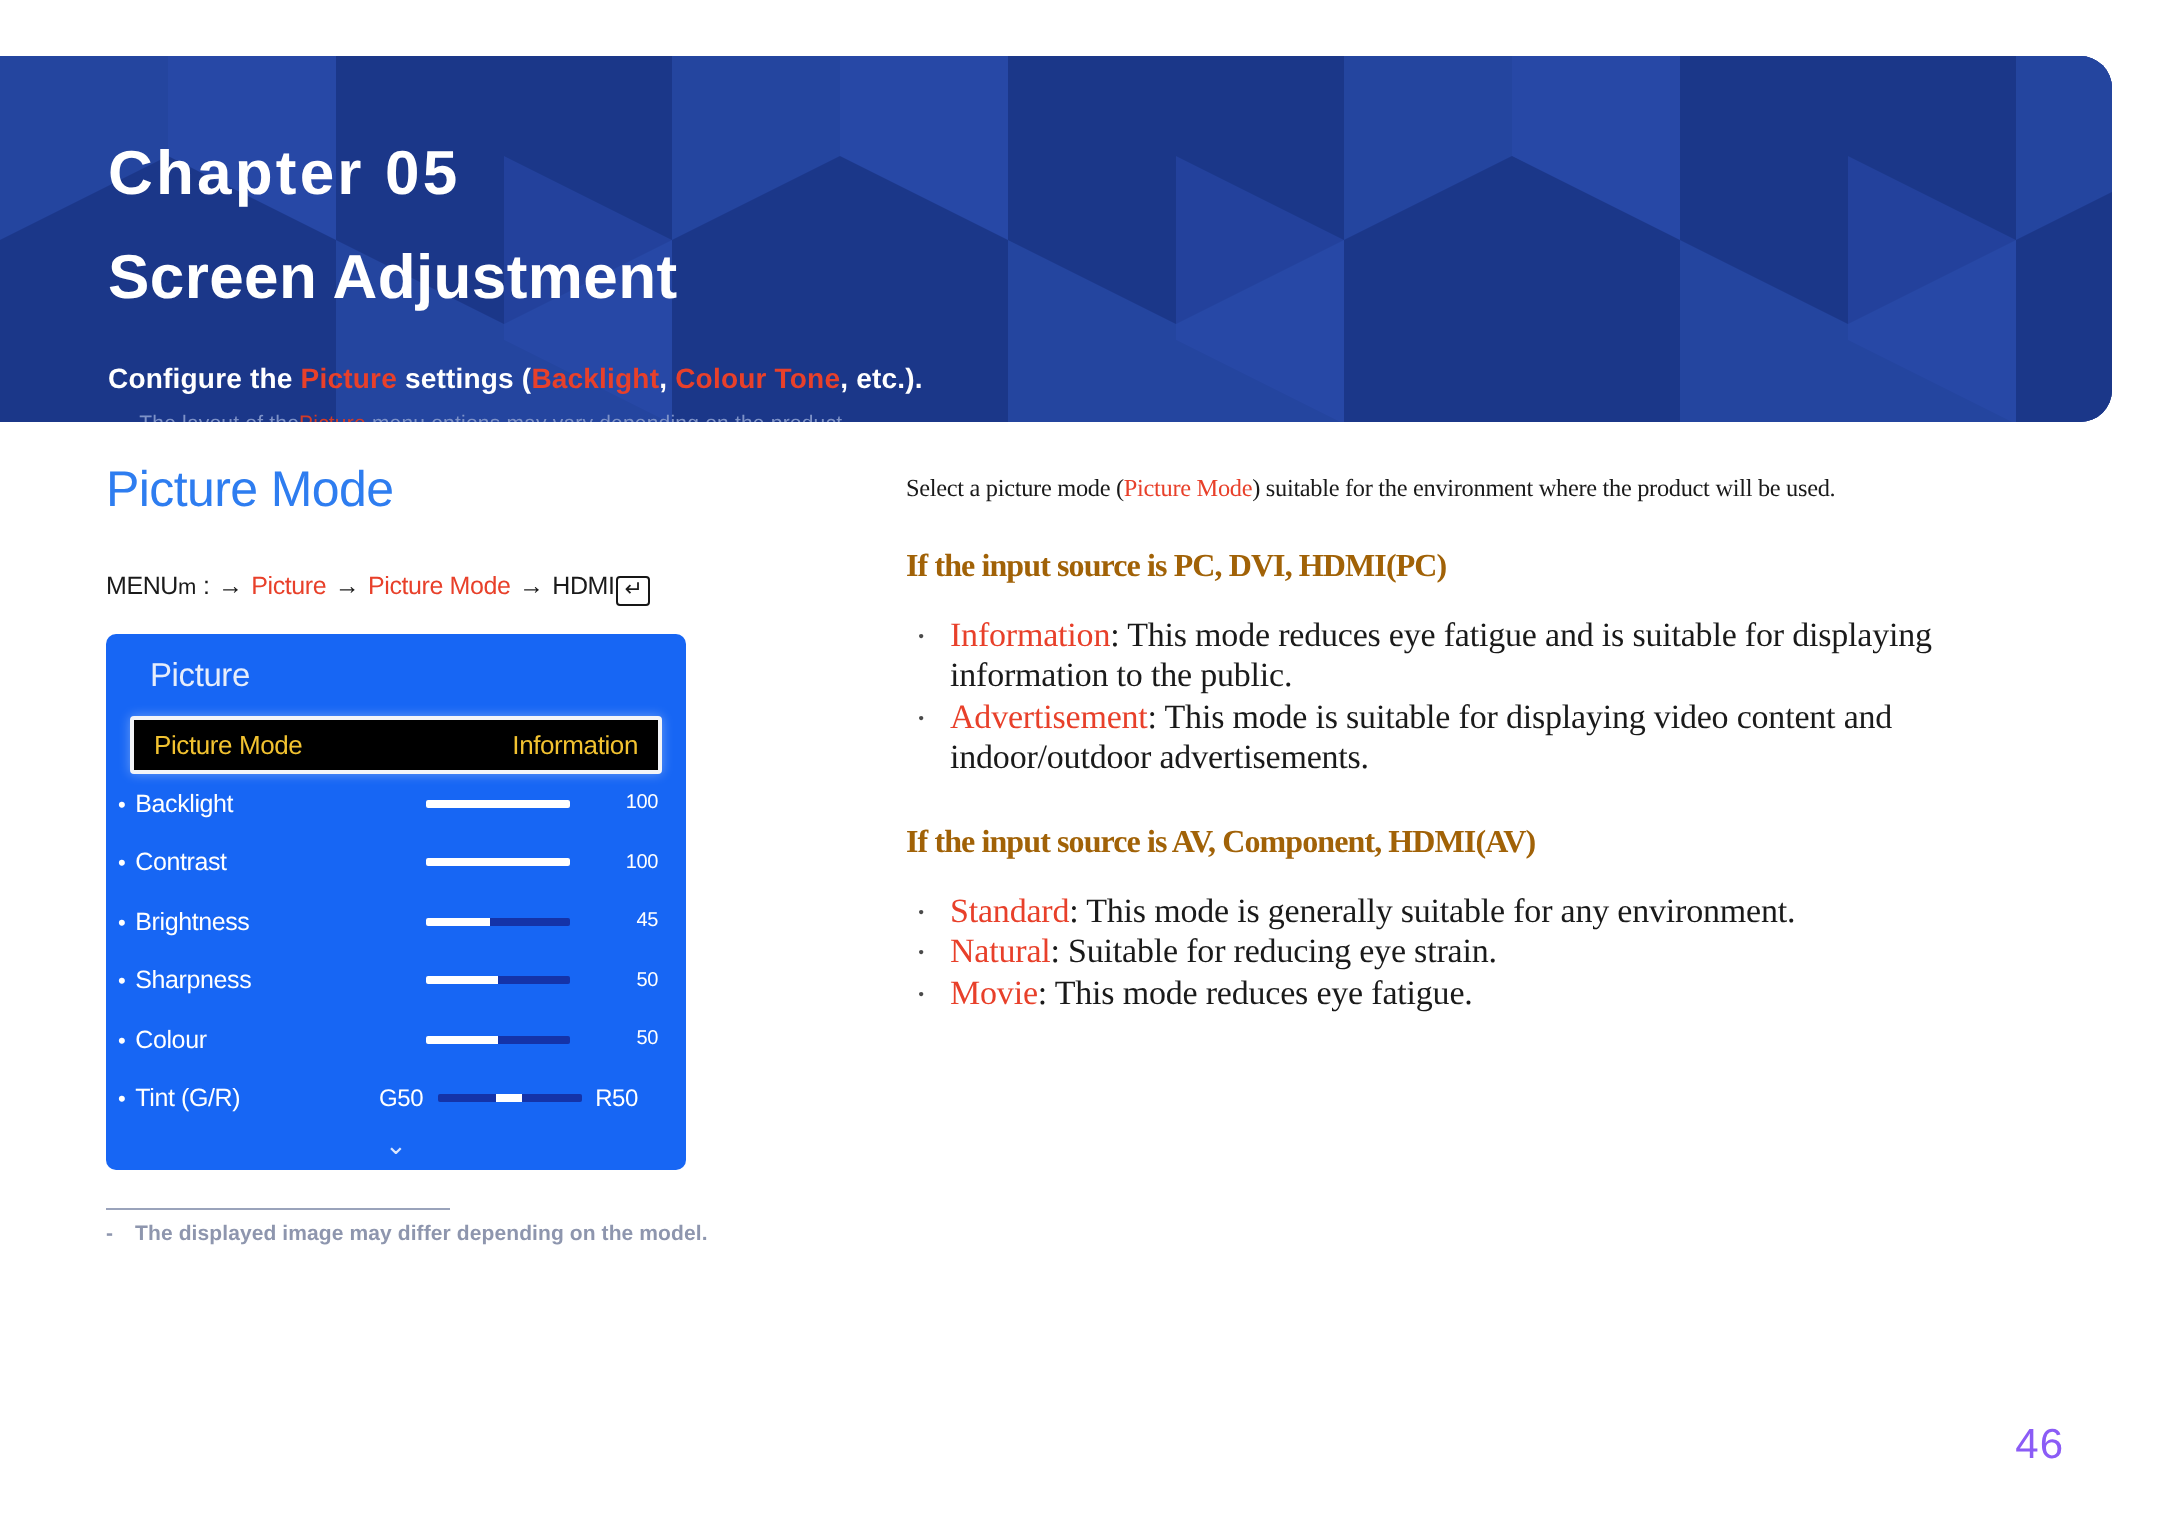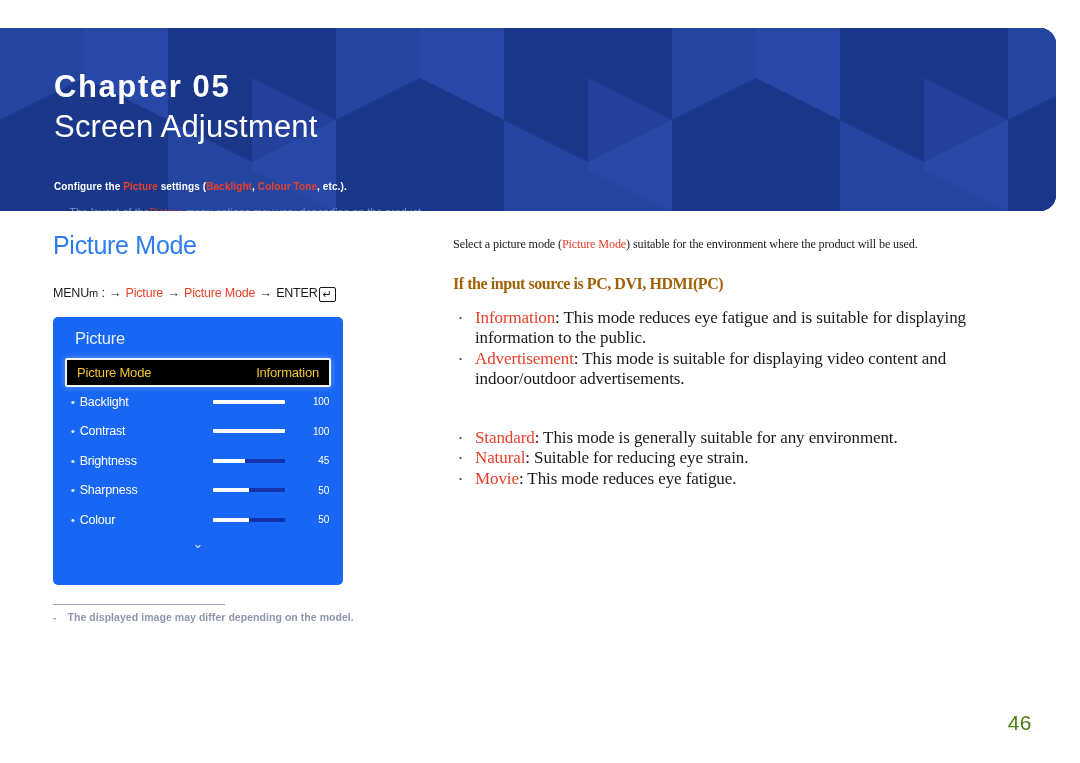--- a/index.html
+++ b/index.html
@@ -33,30 +33,30 @@
   }
   #chapter-label {
     font-size: 31px;
     font-weight: bold;
     color: #ffffff;
     letter-spacing: 1.6px;
     line-height: 1.22;
   }
   #chapter-title {
     font-size: 31px;
-    font-weight: normal;
+    font-weight: bold;
     color: #ffffff;
     letter-spacing: 0.2px;
     line-height: 1.22;
-    margin-top: 2px;
+    margin-top: 14px;
   }
   #banner-desc {
     position: absolute;
     left: 54px; top: 153px;
-    font-size: 10px;
+    font-size: 14px;
     font-weight: bold;
     color: #ffffff;
     z-index: 3;
     letter-spacing: 0.1px;
   }
   #banner-note {
     position: absolute;
     left: 54px; top: 178px;
     font-size: 10.5px;
     color: #7f93c8;
@@ -131,21 +131,21 @@
   .osd-sel-text {
     color: #f2c230;
     font-size: 13px;
     letter-spacing: -0.2px;
   }
 
   .osd-row {
     display: flex;
     align-items: center;
     height: 29.5px;
-    padding-left: 18px;
+    padding-left: 6px;
     padding-right: 14px;
     font-size: 12.5px;
     color: #ffffff;
     letter-spacing: -0.2px;
   }
   .osd-row .bullet { margin-right: 5px; font-size: 11px; }
   .osd-row .row-label { flex: 0 0 auto; }
   .osd-row .row-mid {
     flex: 1 1 auto;
     display: flex;
@@ -246,21 +246,21 @@
   .spacer-1 { height: 20px; }
   .spacer-2 { height: 15px; }
   .spacer-3 { height: 23px; }
   .spacer-4 { height: 15px; }
 
   
   #page-number {
     position: absolute;
     right: 48px; bottom: 28px;
     font-size: 21px;
-    color: #4d7c0f;
+    color: #8b5cf6;
     letter-spacing: 0.5px;
   }
 </style>
 </head>
 <body>
 
 <div id="chapter-banner">
   <svg id="banner-pattern" viewBox="0 0 1056 183" preserveAspectRatio="none">
     <rect x="0" y="0" width="1056" height="183" fill="#1e3c94"></rect>
     <g fill="#24459f">
@@ -307,21 +307,21 @@
 </div>
 
 <div id="section-title">Picture Mode</div>
 
 <div id="menu-path">
   <span>MENU</span><span class="m-glyph">m</span><span> : </span><span class="arrow">→</span>
   <span class="hl-red">Picture</span>
   <span class="arrow">→</span>
   <span class="hl-red">Picture Mode</span>
   <span class="arrow">→</span>
-  <span>ENTER</span><span id="enter-key-icon">↵</span>
+  <span>HDMI</span><span id="enter-key-icon">↵</span>
 </div>
 
 <div id="osd-panel">
   <div id="osd-header">Picture</div>
 
   <div id="osd-selected-row">
     <span class="osd-sel-text">Picture Mode</span>
     <span class="osd-sel-text">Information</span>
   </div>
 
@@ -363,20 +363,30 @@
         <span class="row-value">50</span>
       </div>
       <div class="osd-row">
         <span class="row-label"><span class="bullet">•</span>Colour</span>
         <div class="row-mid">
           <div class="slider">
             <div class="fill" style="width: 50%;"></div>
           </div>
         </div>
         <span class="row-value">50</span>
+      </div>
+      <div class="osd-row">
+        <span class="row-label"><span class="bullet">•</span>Tint (G/R)</span>
+        <div class="row-mid">
+          <span class="tint-end">G50</span>
+          <div class="slider">
+            <div class="thumb" style="left: calc(50% - 6.5px);"></div>
+          </div>
+          <span class="tint-end">R50</span>
+        </div>
       </div>
     </div>
 
   <div id="osd-more-chevron">⌄</div>
 </div>
 
 <div id="footnote-rule"></div>
 <div id="footnote-text">
   <span class="dash">-</span><span>The displayed image may differ depending on the model.</span>
 </div>
@@ -388,20 +398,21 @@
 
   <div class="spacer-1"></div>
   <div class="src-heading">If the input source is PC, DVI, HDMI(PC)</div>
   <div class="spacer-2"></div>
   <ul class="bullet-list" id="bullets-pc">
       <li class="bullet-item"><span class="hl-red">Information</span><span>: This mode reduces eye fatigue and is suitable for displaying information to the public.</span></li>
       <li class="bullet-item"><span class="hl-red">Advertisement</span><span>: This mode is suitable for displaying video content and indoor/outdoor advertisements.</span></li>
     </ul>
 
   <div class="spacer-3"></div>
+  <div class="src-heading">If the input source is AV, Component, HDMI(AV)</div>
   <div class="spacer-4"></div>
   <ul class="bullet-list" id="bullets-av">
       <li class="bullet-item"><span class="hl-red">Standard</span><span>: This mode is generally suitable for any environment.</span></li>
       <li class="bullet-item"><span class="hl-red">Natural</span><span>: Suitable for reducing eye strain.</span></li>
       <li class="bullet-item"><span class="hl-red">Movie</span><span>: This mode reduces eye fatigue.</span></li>
     </ul>
 </div>
 
 <div id="page-number">46</div>
 

